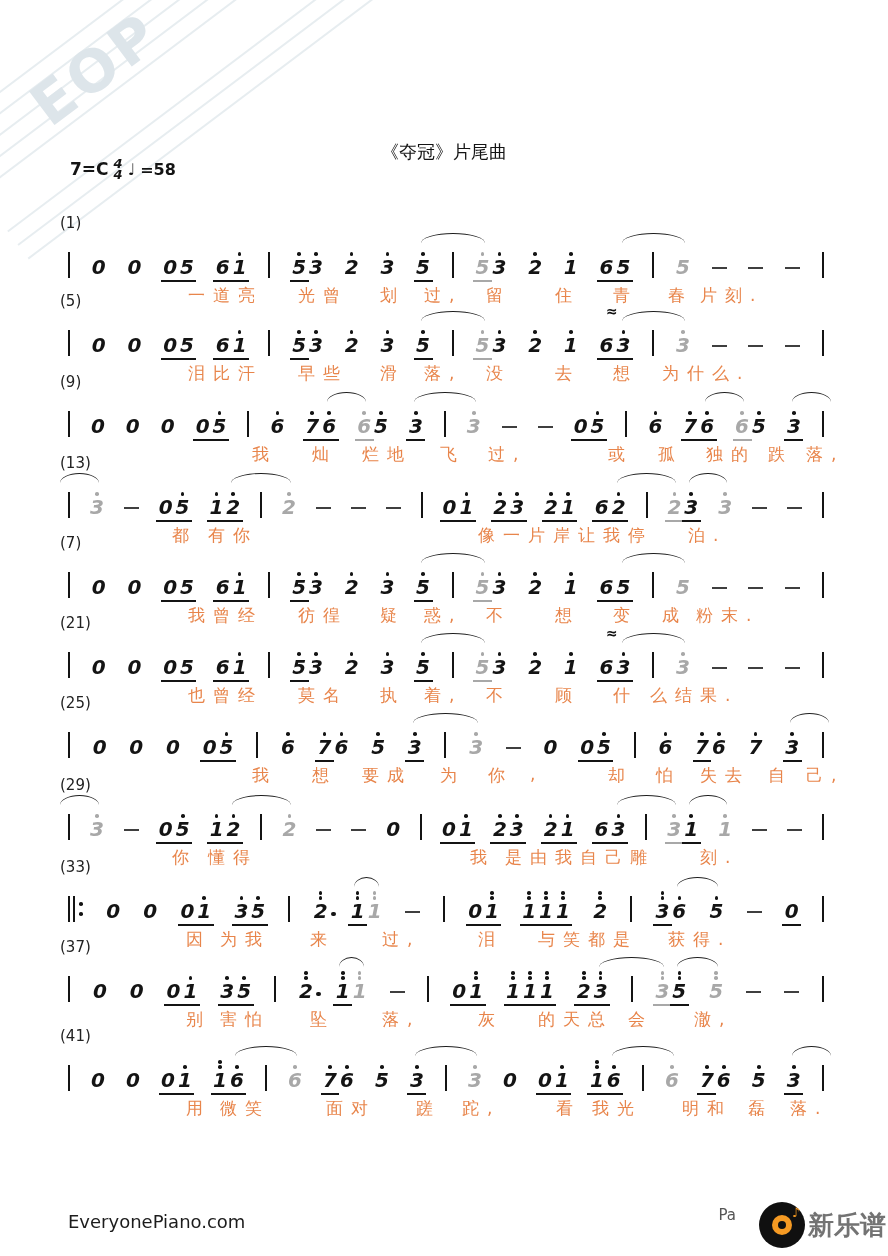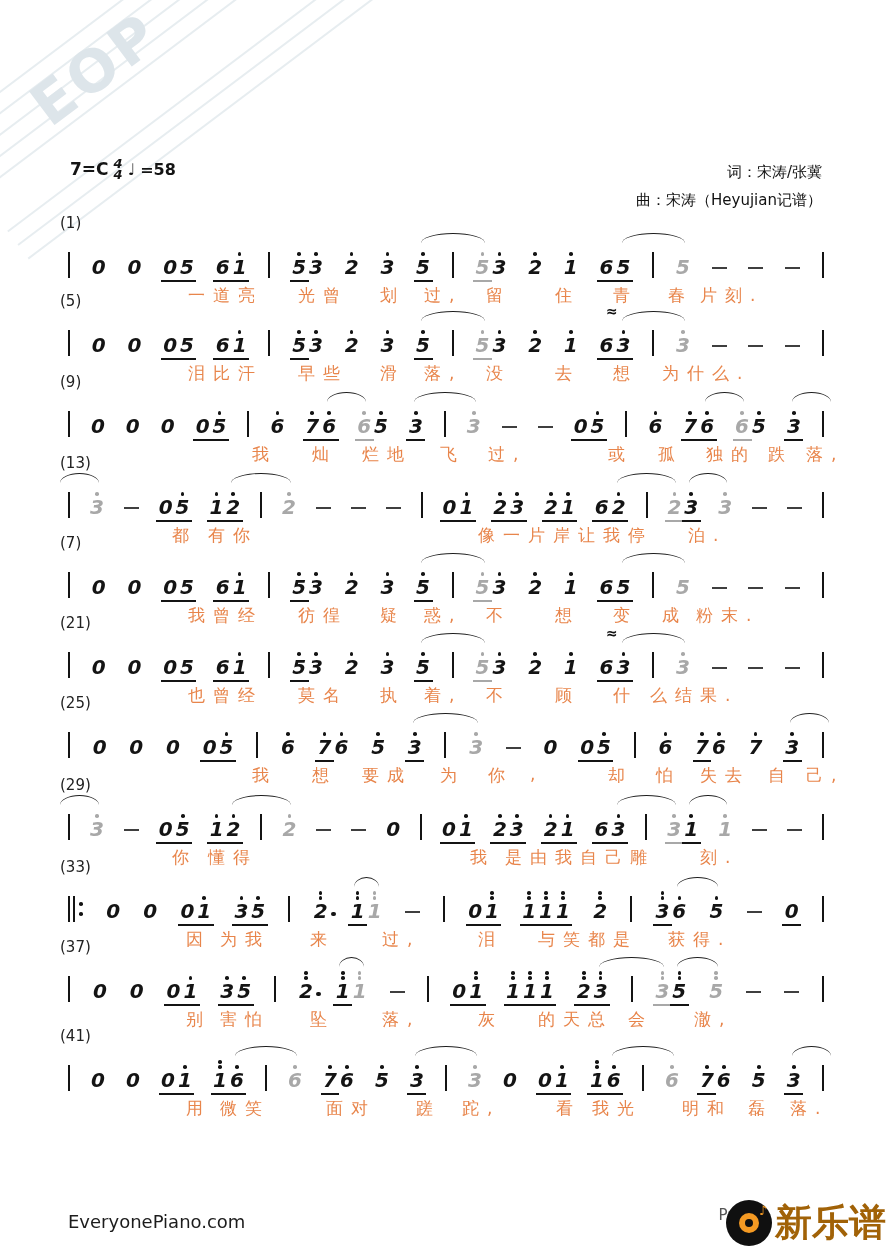--- a/index.html
+++ b/index.html
@@ -46,53 +46,50 @@
   .lyr{position:absolute;top:66px;font-size:17px;color:var(--lyric,#E8854B);
        letter-spacing:8px;white-space:nowrap;}
   
   .site{position:absolute;left:68px;bottom:24px;font-size:18px;color:#1c1c1c;}
   .pagecut{position:absolute;right:152px;bottom:32px;font-size:15px;color:#555;}
   .brandbox{position:absolute;right:2px;bottom:8px;display:flex;align-items:center;gap:3px;}
   .rec{width:46px;height:46px;border-radius:50%;background:#101010;position:relative;flex:0 0 auto;}
   .rec::before{content:"";position:absolute;inset:13px;border-radius:50%;background:var(--brand,#F59A23);}
   .rec::after{content:"";position:absolute;inset:19px;border-radius:50%;background:#101010;}
   .rec .rn{position:absolute;right:5px;top:3px;font-size:13px;color:var(--brand,#F59A23);}
-  .brand{font-size:37px;font-weight:900;color:#a16207;letter-spacing:0px;}
+  .brand{font-size:26px;font-weight:900;color:#737373;letter-spacing:0px;}
 </style>
 </head>
 <body>
 
 <div class="page" style="--lyric: #E8854B; --ink: #141414; --gray: #A8A8A8; --brand: #F59A23;">
 
   <div class="eop">
     <i class="stline" style="top:52px"></i>
       <i class="stline" style="top:69px"></i>
     <i class="stline" style="top:86px"></i>
       <i class="stline" style="top:103px"></i>
     <i class="stline" style="top:120px"></i>
     <i class="stline" style="top:168px"></i>
       <i class="stline" style="top:185px"></i>
     <i class="stline" style="top:202px"></i>
     <span class="n1">♪</span>
     <span class="n2">♪</span>
     <span class="eoptext">EOP</span>
   </div>
 
+  <div class="subtitle">《夺冠》片尾曲</div>
   <div class="keyline">
     <span>7=C</span>
     <span class="frac">
       <i>4</i>
       <i>4</i>
     </span>
     <span class="tempo">♩</span>
     <span class="tempo">=58</span>
-  </div>
-  <div class="credits">
-    <div>词：宋涛/张冀</div>
-    <div>曲：宋涛（Heyujian记谱）</div>
   </div>
 
   <div id="systems">
       <div class="system" style="top: 218px;">
         <div class="mnum">(1)</div>
         <div class="music">
           <div class="cell">
             <span class="tok bar"></span>
           </div>
           <div class="cell">

